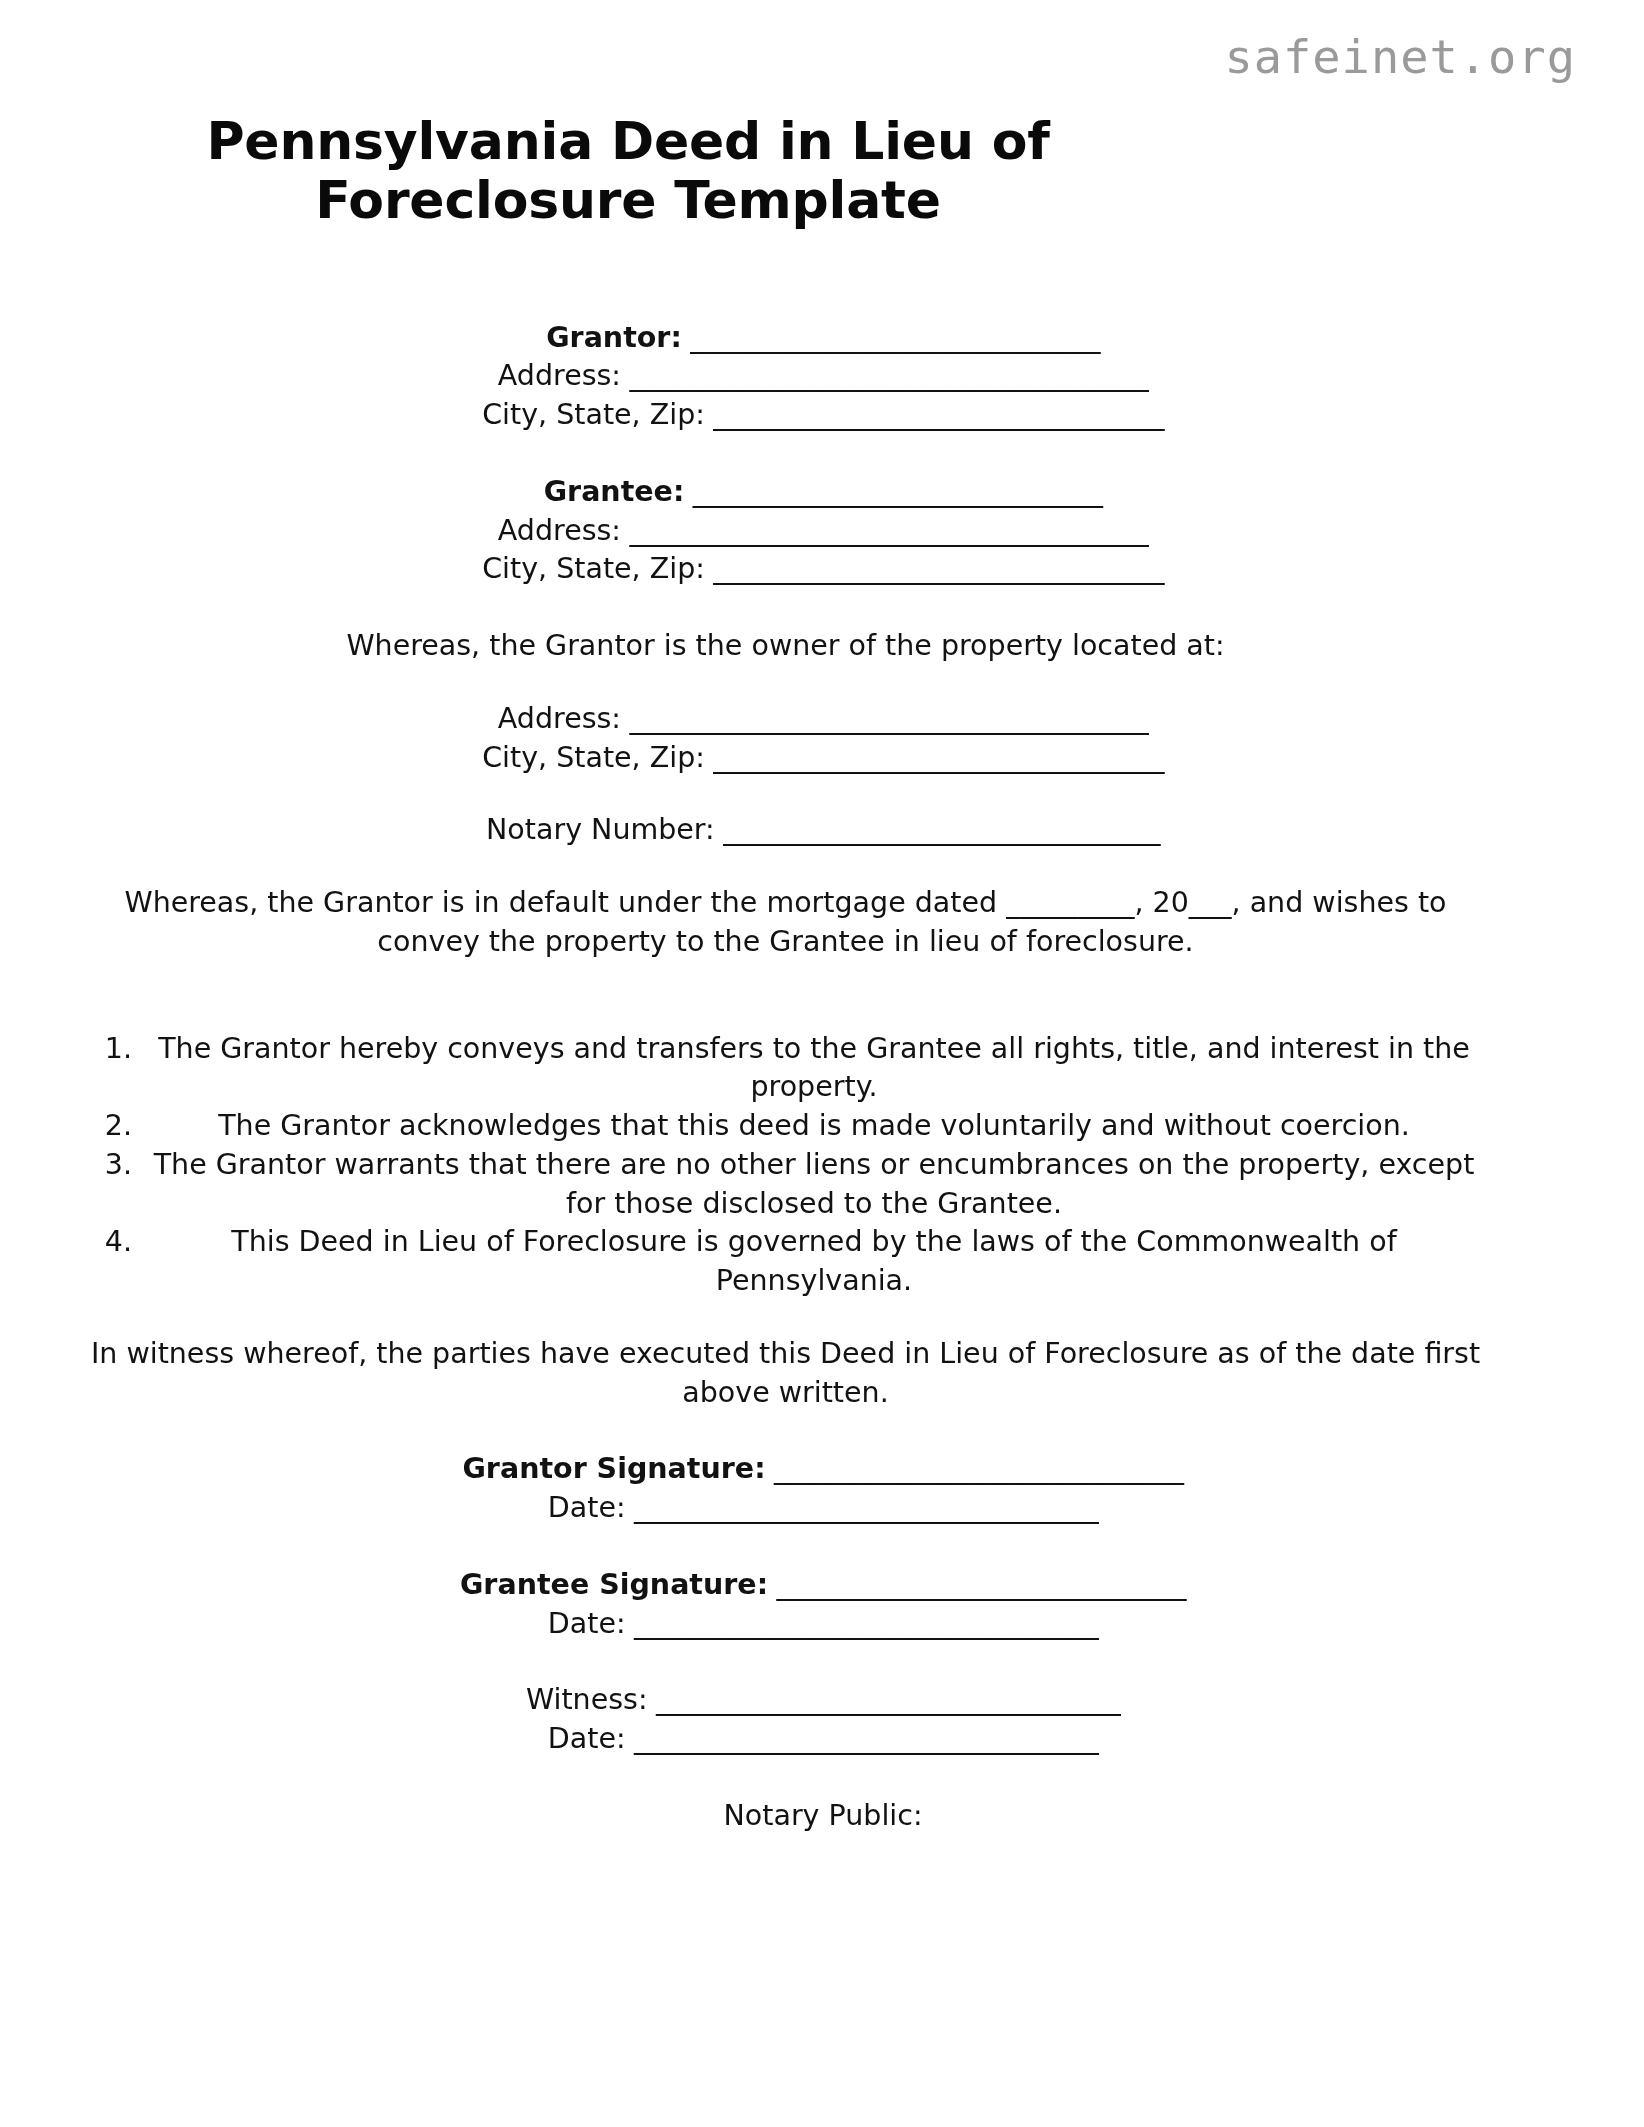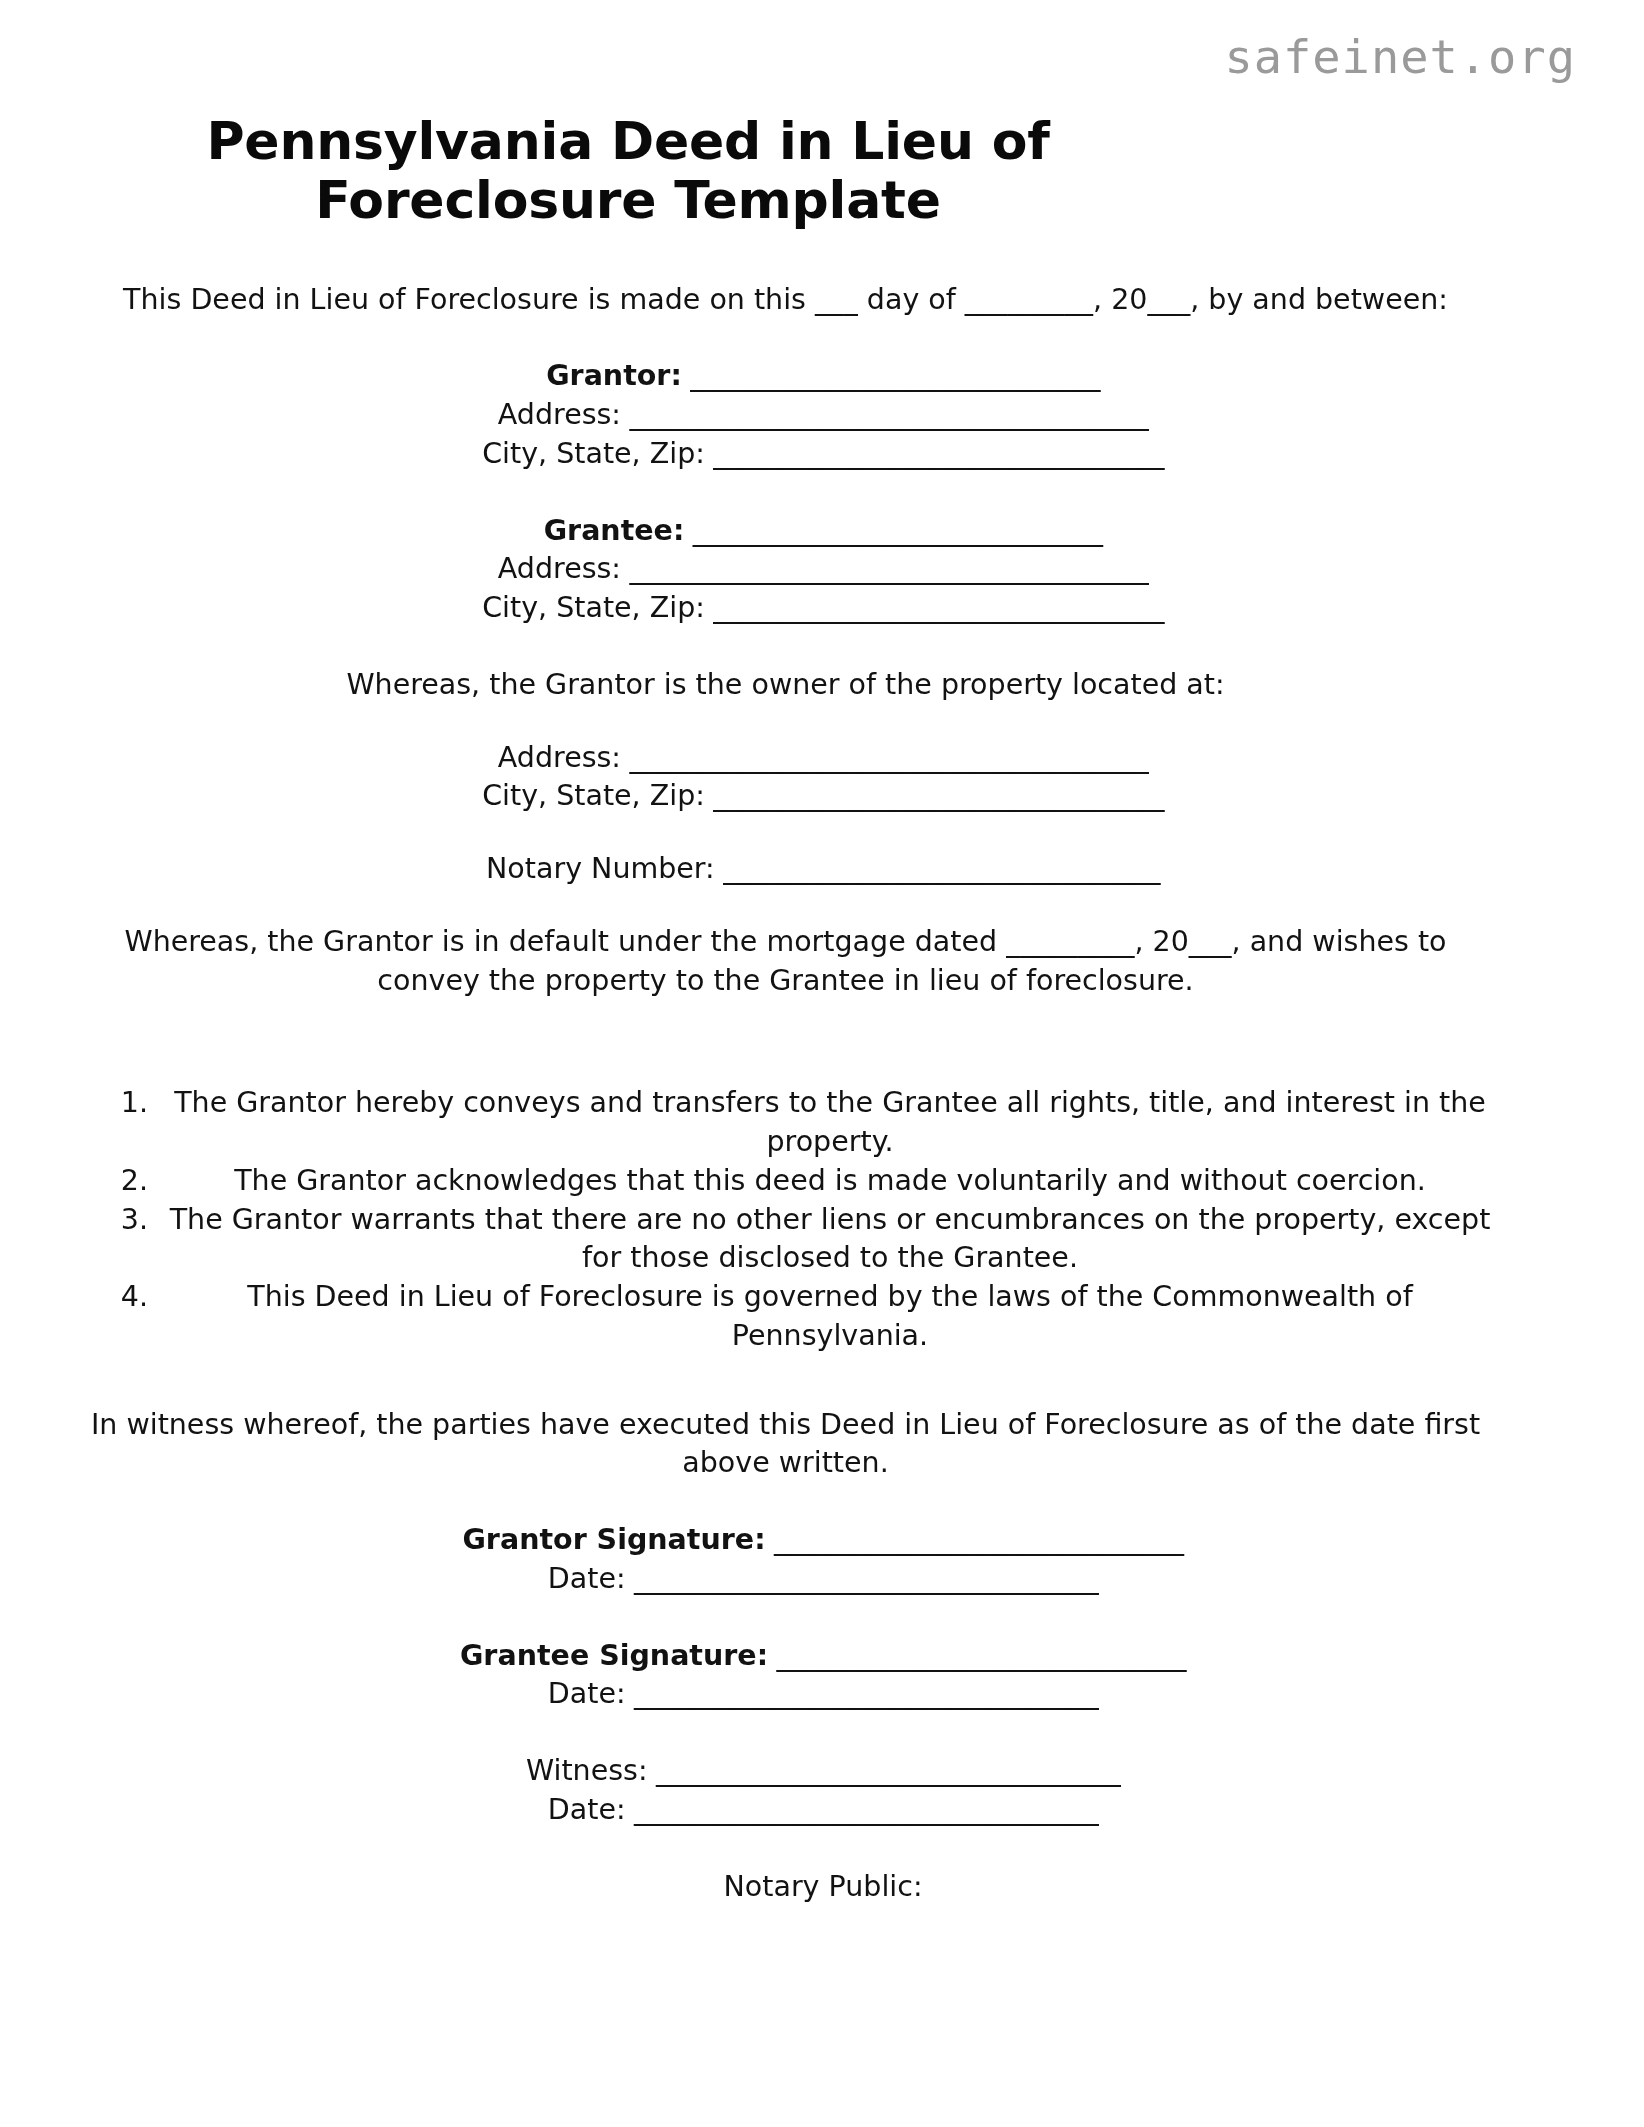--- a/index.html
+++ b/index.html
@@ -75,21 +75,21 @@
     line-height: 1.36;
     color: #121212;
     white-space: nowrap;
   }
 
   .lbl-bold { font-weight: bold; }
 
   .ul { letter-spacing: -0.6px; }
 
   ol.terms {
-    margin: 16px;
+    margin: 0;
     padding-left: 0;
     list-style: none;
     counter-reset: term;
     max-width: 1400px;
   }
   ol.terms > li {
     counter-increment: term;
     position: relative;
     padding-left: 52px;
     font-size: 28.5px;
@@ -114,21 +114,20 @@
 <div class="page">
 
   <div class="watermark">safeinet.org</div>
 
   <div class="content">
 
     <h1 class="doc-title">Pennsylvania Deed in Lieu of Foreclosure Template</h1>
 
     <div class="gap-title"></div>
 
-    <p class="para">This Deed in Lieu of Foreclosure is made on this ___ day of _________, 20___, by and between:</p>
 
     <div class="gap-block"></div>
 
     <div>
       <div class="field-line"><span class="lbl-bold">Grantor:</span><span class="ul"> ______________________________</span></div>
       <div class="field-line"><span>Address:</span><span class="ul"> ______________________________________</span></div>
       <div class="field-line"><span>City, State, Zip:</span><span class="ul"> _________________________________</span></div>
     </div>
 
     <div class="gap-block"></div>

